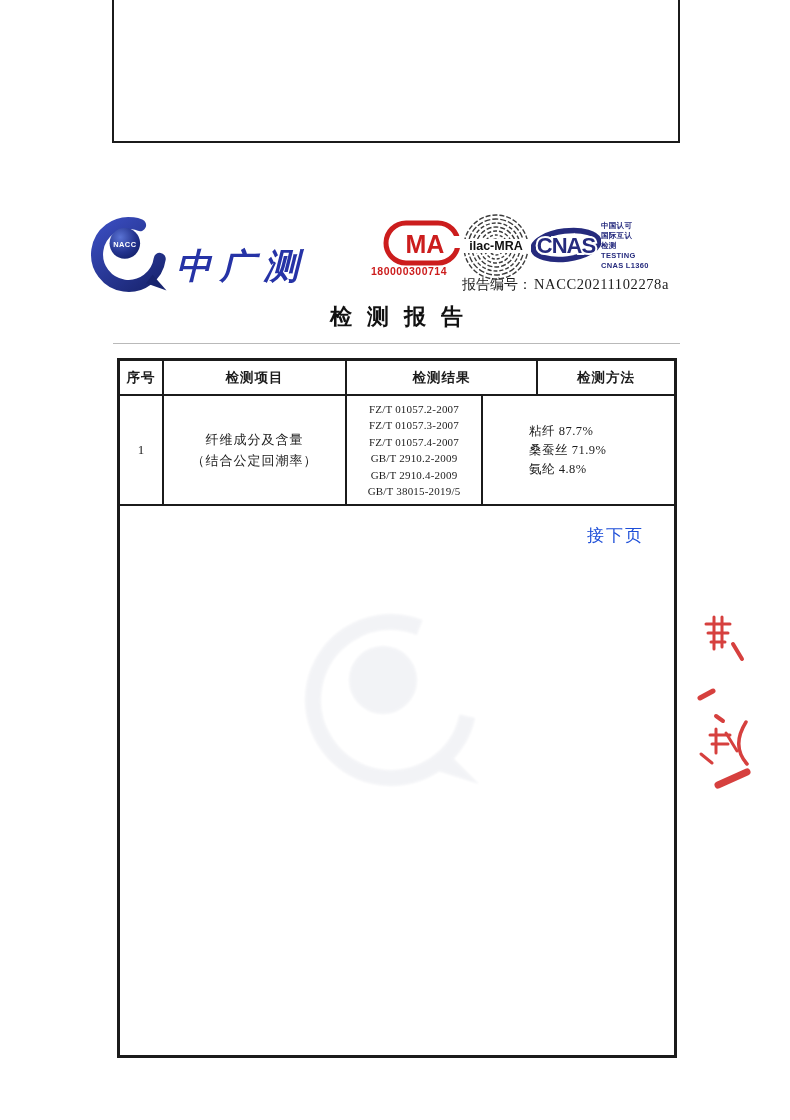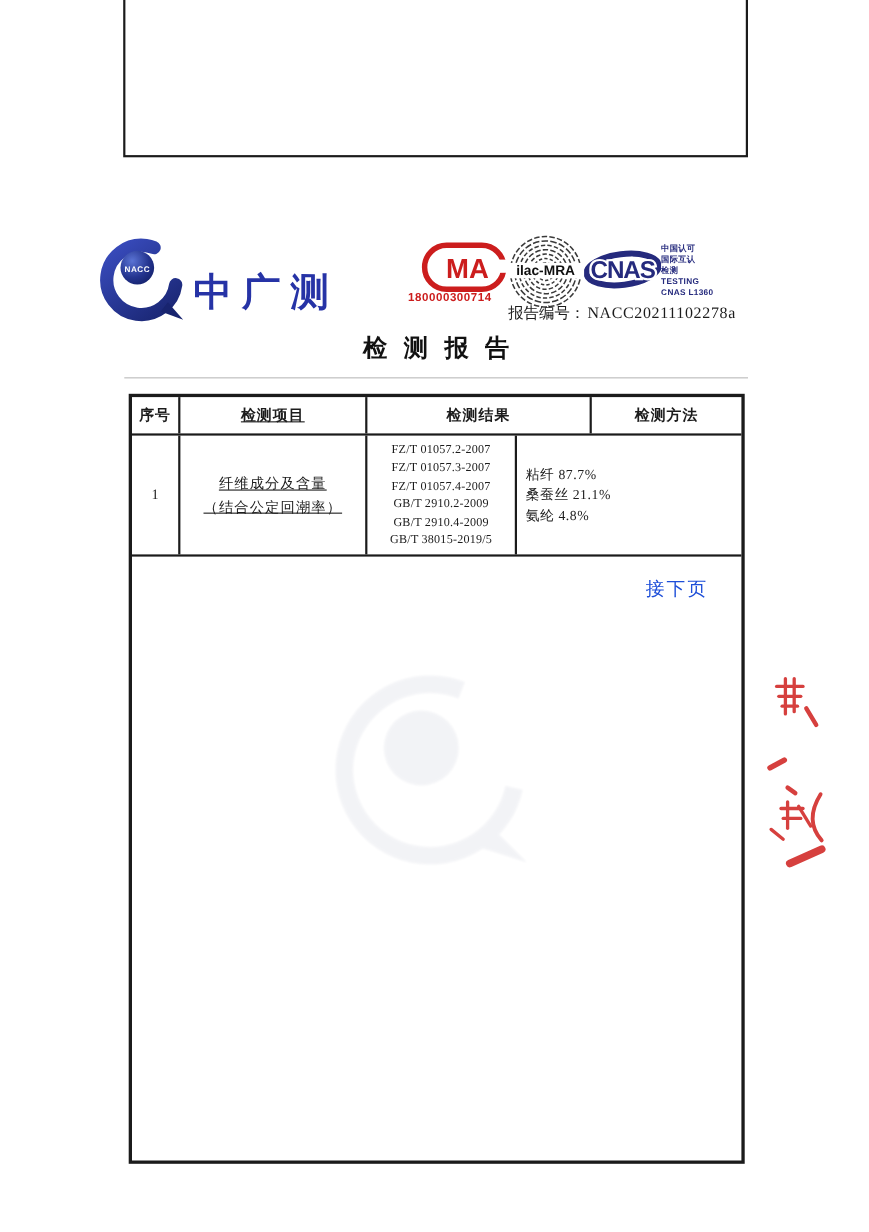--- a/index.html
+++ b/index.html
@@ -7,21 +7,21 @@
     position:relative;width:790px;height:1120px;background:#ffffff;overflow:hidden;
     font-family:"Liberation Serif","DejaVu Serif",serif;color:#1c1c1c;
   }
   .abs{position:absolute;box-sizing:border-box;}
 
   
   .top-box{left:112px;top:-14px;width:568px;height:157px;border:2px solid #1b1b1b;background:#fff;}
 
   
   .org-name{left:176px;top:246px;font-family:"Liberation Sans","DejaVu Sans",sans-serif;
-    font-weight:bold;font-size:35px;color:#2633a6;letter-spacing:9px;line-height:40px;}
+    font-weight:bold;font-size:35px;color:#2633a6;letter-spacing:9px;line-height:40px;font-style:italic;}
 
   
   .cma-number{left:369px;top:265px;width:80px;text-align:center;color:#cc1d1d;
     font-family:"Liberation Sans",sans-serif;font-size:10.5px;font-weight:bold;letter-spacing:0.5px;}
   .cnas-side{left:601px;top:221px;width:72px;color:#252a7d;
     font-family:"Liberation Sans","DejaVu Sans",sans-serif;font-weight:bold;
     font-size:7.5px;line-height:10px;letter-spacing:0.3px;}
   .report-no{left:462px;top:276px;font-size:14px;white-space:nowrap;}
   .report-no .val{font-size:14.5px;letter-spacing:0.6px;margin-left:2px;}
 
@@ -30,26 +30,26 @@
     letter-spacing:15px;text-indent:15px;color:#111;}
   .title-rule{left:113px;top:343px;width:567px;height:1px;background:#8b8b8b;opacity:0.6;}
 
   
   .tbl{left:117px;top:358px;width:560px;height:700px;border:3px solid #1b1b1b;background:transparent;}
   .tbl-header{display:flex;height:33px;border-bottom:2px solid #1b1b1b;}
   .tbl-row{display:flex;height:108px;border-bottom:2px solid #1b1b1b;}
   .cell{border-right:2px solid #1b1b1b;display:flex;flex-direction:column;
     align-items:center;justify-content:center;box-sizing:border-box;}
   .cell:last-child{border-right:none;}
-  .c1{width:44px;} .c2{width:170px;text-decoration:underline;} .c3{width:136px;} .c4{flex:1;}
+  .c1{width:44px;} .c2{width:183px;} .c3{width:136px;} .c4{flex:1;}
   .th{font-weight:bold;font-size:13.5px;letter-spacing:1px;}
   .td-no{font-size:13px;}
   .td-item{font-size:13px;line-height:21px;letter-spacing:1px;}
   .td-method{font-size:11px;line-height:16.5px;letter-spacing:0.2px;}
-  .td-result{align-items:flex-start;padding-left:8px;font-size:12.5px;line-height:19px;letter-spacing:0.5px;}
+  .td-result{align-items:flex-start;padding-left:8px;font-size:12.5px;line-height:19px;letter-spacing:0.5px;margin-left:38px;}
   .continue-note{position:absolute;top:163px;right:30px;font-size:17px;letter-spacing:2px;color:#1d4ed8;}
 
   
   .watermark{left:283px;top:608px;opacity:0.05;filter:blur(1px);}
   .seal{left:686px;top:602px;filter:blur(0.4px);opacity:0.92;}
 </style>
 </head>
 <body>
 
 <div class="page">
@@ -132,21 +132,21 @@
       <div class="cell c3 td-method">
         <div>FZ/T 01057.2-2007</div>
         <div>FZ/T 01057.3-2007</div>
         <div>FZ/T 01057.4-2007</div>
         <div>GB/T 2910.2-2009</div>
         <div>GB/T 2910.4-2009</div>
         <div>GB/T 38015-2019/5</div>
       </div>
       <div class="cell c4 td-result">
         <div>粘纤 87.7%</div>
-        <div>桑蚕丝 21.1%</div>
+        <div>桑蚕丝 71.9%</div>
         <div>氨纶 4.8%</div>
       </div>
     </div>
     <div class="continue-note">接下页</div>
   </div>
 
   <svg class="abs watermark" width="220" height="190" viewBox="0 0 220 190">
     <circle cx="108" cy="92" r="78" fill="none" stroke="#1a2a60" stroke-width="16" stroke-dasharray="380 110" transform="rotate(12 108 92)"></circle>
     <circle cx="100" cy="72" r="34" fill="#1a2a60"></circle>
     <path d="M 168 148 L 196 176 L 152 162 Z" fill="#1a2a60"></path>

